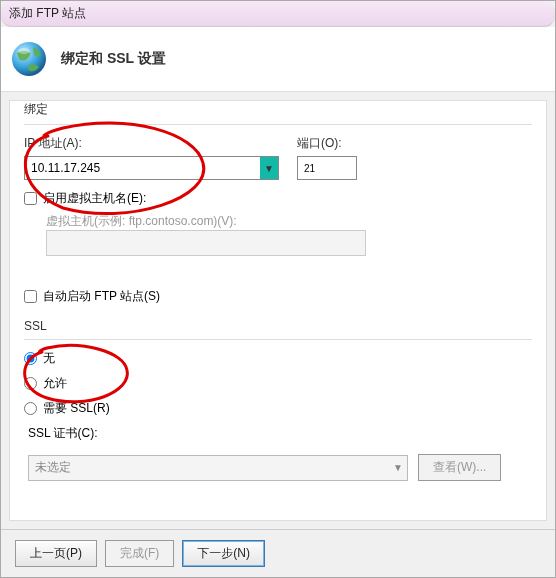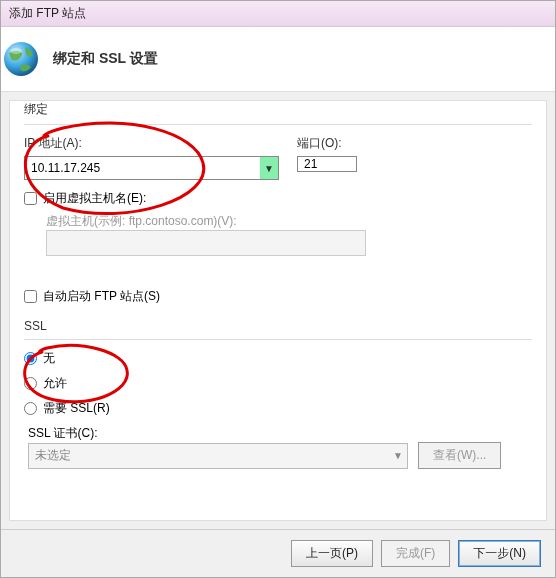--- a/index.html
+++ b/index.html
@@ -18,24 +18,25 @@
     background: #f0f0f0;
     border: 1px solid #aaa;
     display: flex;
     flex-direction: column;
   }
   .titlebar {
     background: linear-gradient(#f7e8f7, #ecd6ec);
     padding: 4px 8px;
     border-bottom: 1px solid #ccc;
     color: #222;
+    border-radius: 11px;
   }
   .header {
     background: #fff;
-    padding: 12px 0;
+    padding: 12px 8px;
     display: flex;
     align-items: center;
     gap: 12px;
     border-bottom: 1px solid #ddd;
   }
   .header-title {
     font-size: 14px;
     font-weight: bold;
     color: #333;
   }
@@ -62,44 +63,44 @@
     display: flex;
     gap: 18px;
     margin-bottom: 10px;
   }
   .field { display: flex; flex-direction: column; gap: 4px; }
   .field label { font-size: 12px; color: #333; }
   .combo {
     display: flex;
     align-items: center;
     border: 1px solid #888;
-    background: #86efac;
+    background: #14b8a6;
     height: 24px;
     width: 255px;
   }
   .combo input {
     border: none;
     outline: none;
     flex: 1;
     padding: 0 6px;
     font-size: 12px;
     height: 22px;
   }
   .combo .arrow {
     width: 18px;
     text-align: center;
     color: #333;
     font-size: 10px;
     cursor: pointer;
   }
   .txt {
     border: 1px solid #888;
-    height: 16px;
+    height: 24px;
     padding: 0 6px;
-    font-size: 12px;
+    font-size: 10px;
     outline: none;
   }
   .chk-row {
     display: flex;
     align-items: center;
     gap: 6px;
     margin: 10px 0 6px 0;
   }
   .chk-row input { width: 13px; height: 13px; }
   .sub-indent { margin-left: 22px; }
@@ -153,21 +154,20 @@
   .btn[disabled] {
     color: #999;
     cursor: default;
     background: #f2f2f2;
   }
   .footer {
     background: #f0f0f0;
     border-top: 1px solid #ccc;
     padding: 10px 14px;
     display: flex;
-    justify-content: flex-end;
     gap: 8px;
   }
   .footer .btn.primary {
     border: 1px solid #3b78b5;
     box-shadow: 0 0 0 1px #7fb3e0 inset;
   }
   
   .globe {
     width: 40px; height: 40px; position: relative;
   }
@@ -252,21 +252,21 @@
     <div class="radio-row">
       <input type="radio" name="ssl" style="">
       <span>允许</span>
     </div>
     <div class="radio-row">
       <input type="radio" name="ssl" style="">
       <span>需要 SSL(R)</span>
     </div>
 
     <div style="margin-top:6px; margin-left:4px;">
-      <div style="margin-bottom:0;">SSL 证书(C):</div>
+      <div style="margin-bottom:12px;">SSL 证书(C):</div>
       <div class="cert-row">
         <div class="cert-combo">
           <span class="sel">未选定</span>
           <span class="arrow">▼</span>
         </div>
         <button class="btn" disabled="">查看(W)...</button>
       </div>
     </div>
 
   </div>

